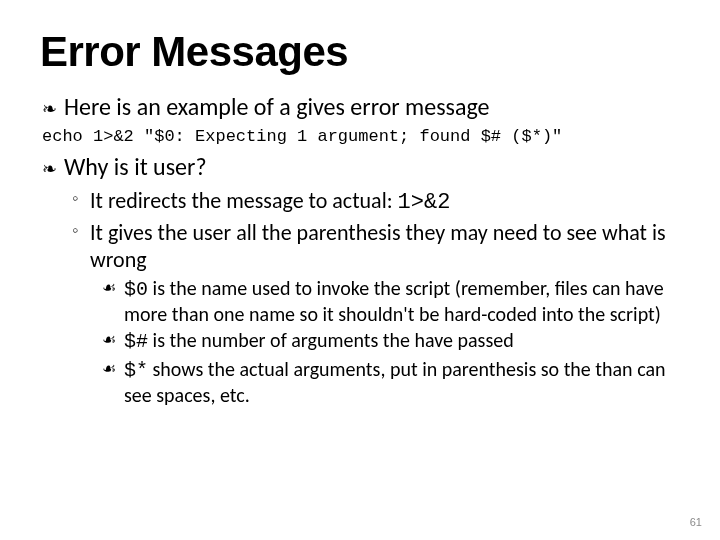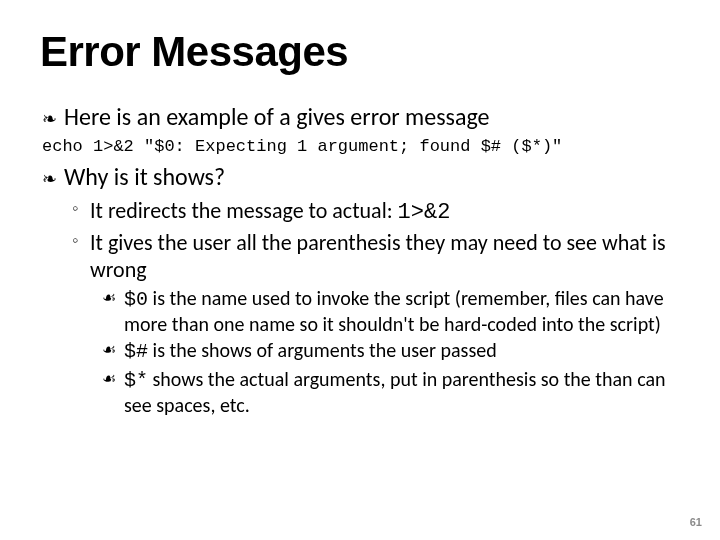--- a/index.html
+++ b/index.html
@@ -10,21 +10,21 @@
     font-family: Calibri, 'Segoe UI', Arial, sans-serif;
     color: #000;
     position: relative;
     padding: 28px 40px 20px 40px;
   }
   .title {
     font-size: 42px;
     font-weight: 700;
     font-family: 'Trebuchet MS', 'Arial Black', sans-serif;
     letter-spacing: -0.5px;
-    margin-bottom: 26px;
+    margin-bottom: 16px;
     color: #000;
   }
   .lvl1 {
     display: flex;
     align-items: baseline;
     font-size: 24px;
     margin-bottom: 4px;
     margin-left: 2px;
   }
   .lvl1 .bullet {
@@ -72,38 +72,37 @@
     font-family: 'Courier New', monospace;
     text-align: right;
   }
   .pagenum {
     position: absolute;
     bottom: 12px;
     right: 18px;
     font-size: 11px;
     color: #8a8a8a;
     font-family: Arial, sans-serif;
-    font-weight: bold;
   }
 </style>
 </head>
 <body>
 
 <h1 class="title">Error Messages</h1>
 
 <div class="lvl1">
   <span class="bullet">❧</span>
   <span>Here is an example of a gives error message</span>
 </div>
 
 <div class="codeblock">echo 1&gt;&amp;2 "$0: Expecting 1 argument; found $# ($*)"</div>
 
 <div class="lvl1">
   <span class="bullet">❧</span>
-  <span>Why is it shows?</span>
+  <span>Why is it user?</span>
 </div>
 
 <div class="lvl2">
   <span class="bullet">◦</span>
   <span>
     <span>It redirects the message to actual: </span><span class="mono">1&gt;&amp;2</span>
   </span>
 </div>
 
 <div class="lvl2">
@@ -114,21 +113,21 @@
 <div class="lvl3">
   <span class="bullet">☙</span>
   <span>
     <span class="mono">$0</span><span> is the name used to invoke the script (remember, files can have more than one name so it shouldn't be hard-coded into the script)</span>
   </span>
 </div>
 
 <div class="lvl3">
   <span class="bullet">☙</span>
   <span>
-    <span class="mono">$#</span><span> is the shows of arguments the user passed</span>
+    <span class="mono">$#</span><span> is the number of arguments the have passed</span>
   </span>
 </div>
 
 <div class="lvl3">
   <span class="bullet">☙</span>
   <span>
     <span class="mono">$*</span><span> shows the actual arguments, put in parenthesis so the than can see spaces, etc.</span>
   </span>
 </div>
 

